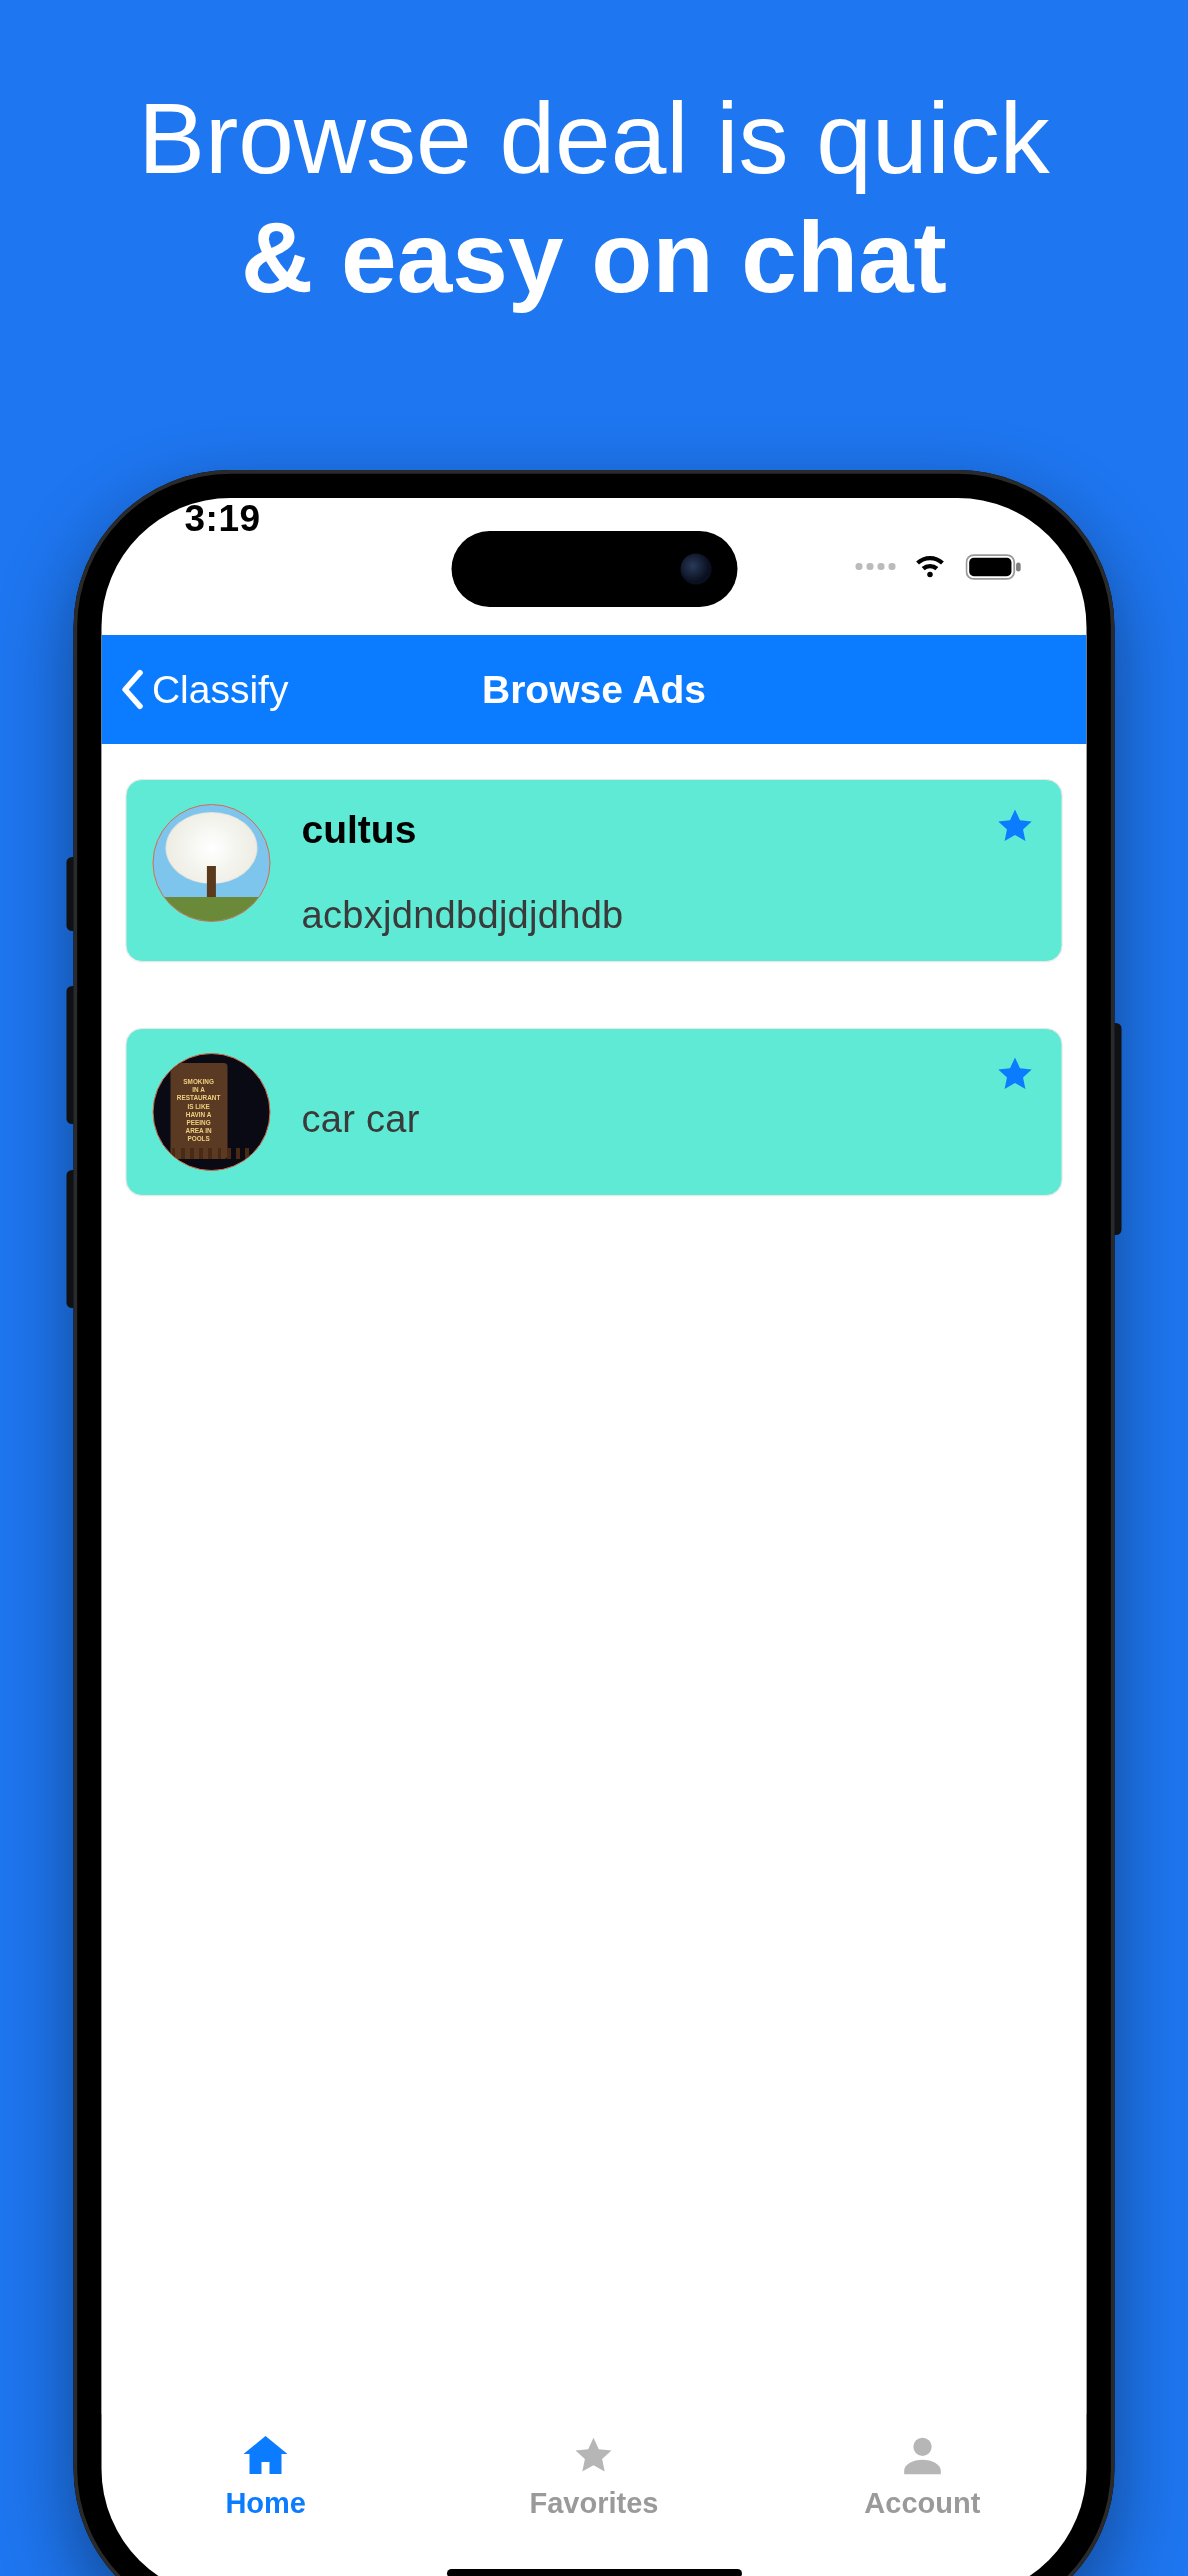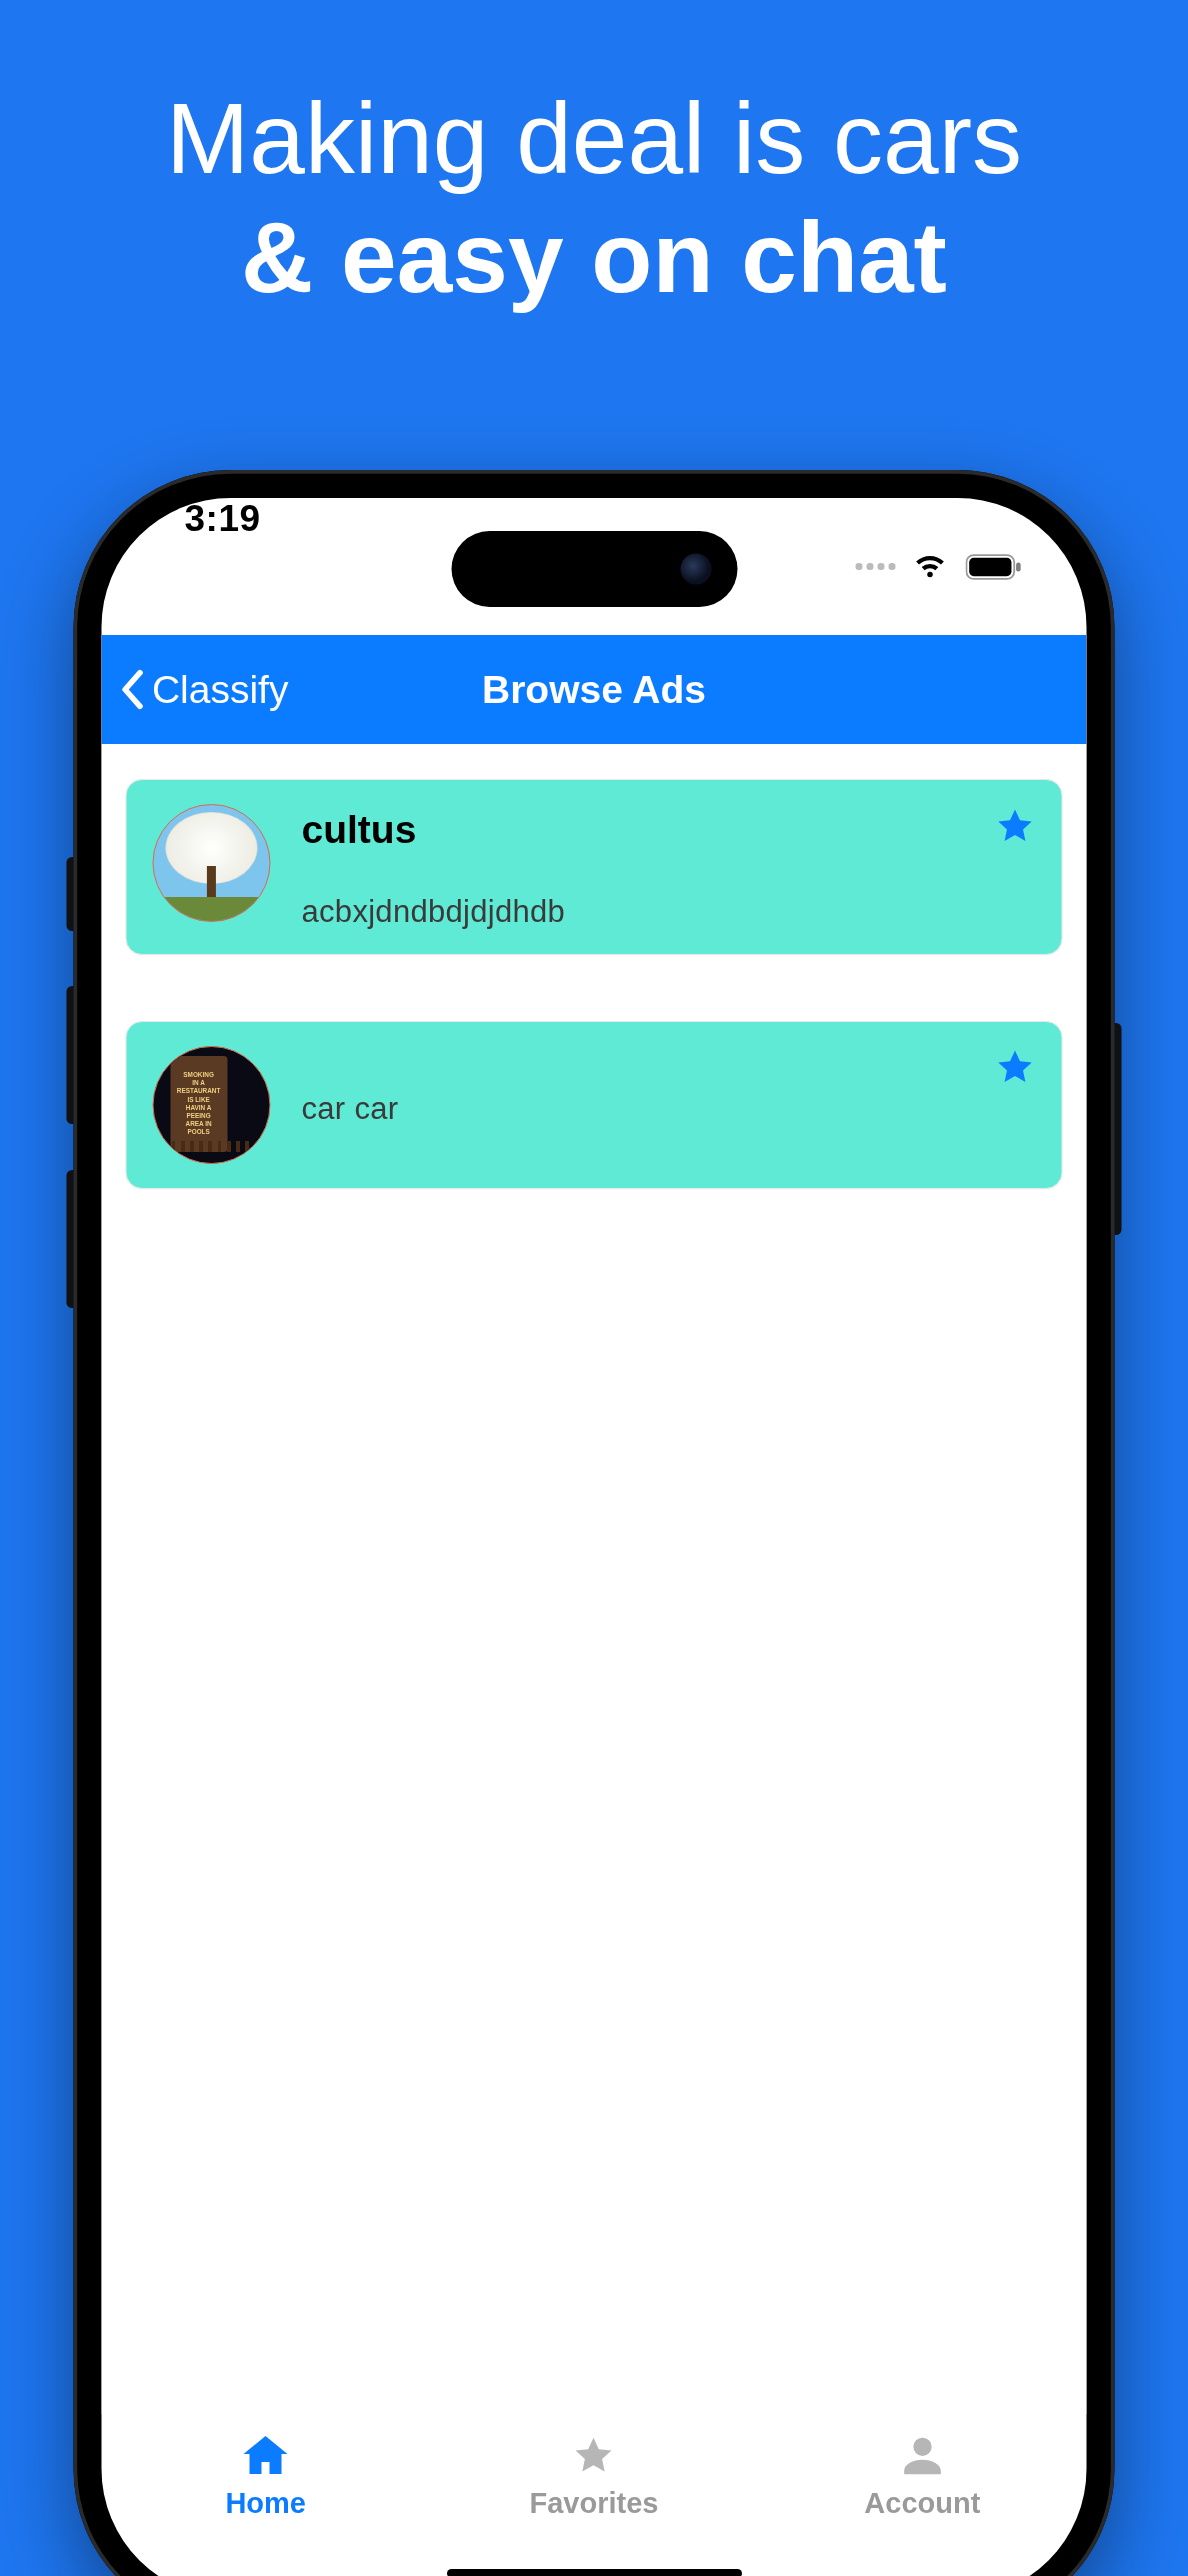--- a/index.html
+++ b/index.html
@@ -130,21 +130,21 @@
       position:absolute; left:16.6px; top:9.2px; width:57px; height:96px;
       background: #5a3a22; border-radius:3.7px;
       display:flex; flex-direction:column; align-items:center; justify-content:center;
       gap:1.8px; padding:5.5px 3.7px;
     }
     .avatar2 .signboard span { display:block; font-size:6.4px; line-height:1; color:#f0d080; text-align:center; font-weight:600;}
     .avatar2 .fence { position:absolute; bottom:11px; left:9.2px; right:18.4px; height:11px; background: repeating-linear-gradient(90deg,#4a2a12 0 3.7px, transparent 3.7px 9.2px); }
 
     .card-body { flex:1; padding-top: 3.7px; }
     .card-title { font-size: 39px; font-weight: 600; color:#000; }
-    .card-desc { font-size: 31px; font-weight: 400; color:#3a3a3a; margin-top: 42px; letter-spacing:0.3px; }
+    .card-desc { font-size: 38px; font-weight: 400; color:#3a3a3a; margin-top: 42px; letter-spacing:0.3px; }
     .card-star { width:41px; height:41px; flex-shrink:0; margin-top:1.8px; }
     .card-star svg { display:block; }
 
     .tab-bar {
       height: 184px;
       display:flex;
       border-top: 0 solid #eee;
       padding-top: 20px;
     }
     .tab {
@@ -160,21 +160,21 @@
 
     .home-indicator {
       position:absolute; bottom:20px; left:50%; transform:translateX(-50%);
       width: 295px; height:9.2px; background:#000; border-radius:5.5px;
     }
   </style>
 </head>
 <body>
 
 <div class="promo-text">
-  <div class="promo-line1">Making deal is cars</div>
+  <div class="promo-line1">Browse deal is quick</div>
   <div class="promo-line2">&amp; easy on chat</div>
 </div>
 
 <div class="phone-outer">
   <div class="phone-btn-left1"></div>
   <div class="phone-btn-left2"></div>
   <div class="phone-btn-left3"></div>
   <div class="phone-btn-right"></div>
 
   <div class="phone-screen">

